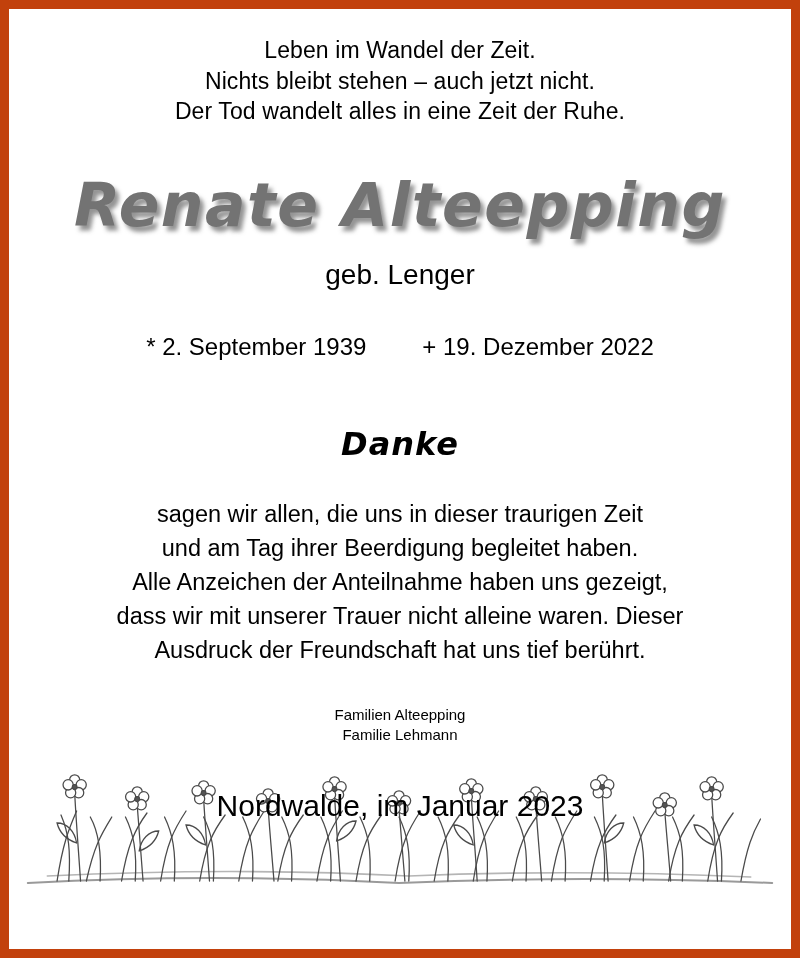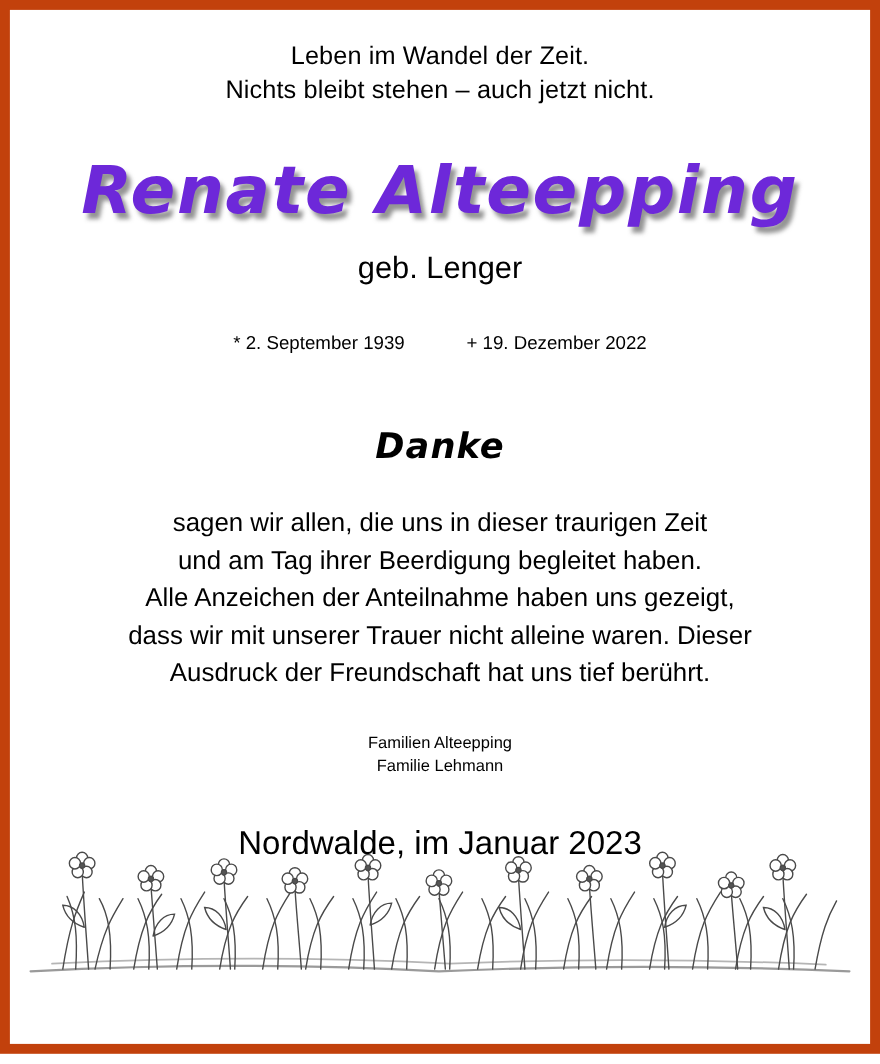--- a/index.html
+++ b/index.html
@@ -40,32 +40,32 @@
     position: relative;
     text-align: center;
     width: 100%;
   }
   .name {
     font-family: "DejaVu Sans", sans-serif;
     font-style: italic;
     font-weight: bold;
     font-size: 60px;
     letter-spacing: 1.5px;
-    color: #6d28d9;
+    color: #737373;
     text-shadow: 4px 5px 4px rgba(90,90,90,0.65);
     line-height: 1.0;
   }
   .maiden {
     margin-top: 24px;
     font-size: 28px;
     text-align: center;
   }
   .dates {
     margin-top: 42px;
-    font-size: 17px;
+    font-size: 24px;
     text-align: center;
     display: flex;
     gap: 56px;
     justify-content: flex-end;
   }
   .danke {
     margin-top: 64px;
     font-family: "DejaVu Sans", sans-serif;
     font-style: italic;
     font-weight: bold;
@@ -111,20 +111,21 @@
   }
 </style>
 </head>
 <body>
 
 <div class="notice">
 
   <div class="epitaph">
     <div>Leben im Wandel der Zeit.</div>
     <div>Nichts bleibt stehen – auch jetzt nicht.</div>
+    <div>Der Tod wandelt alles in eine Zeit der Ruhe.</div>
   </div>
 
   <div class="name-wrap">
     <div class="name">Renate Alteepping</div>
   </div>
 
   <div class="maiden">geb. Lenger</div>
 
   <div class="dates">
     <span>* 2. September 1939</span>

